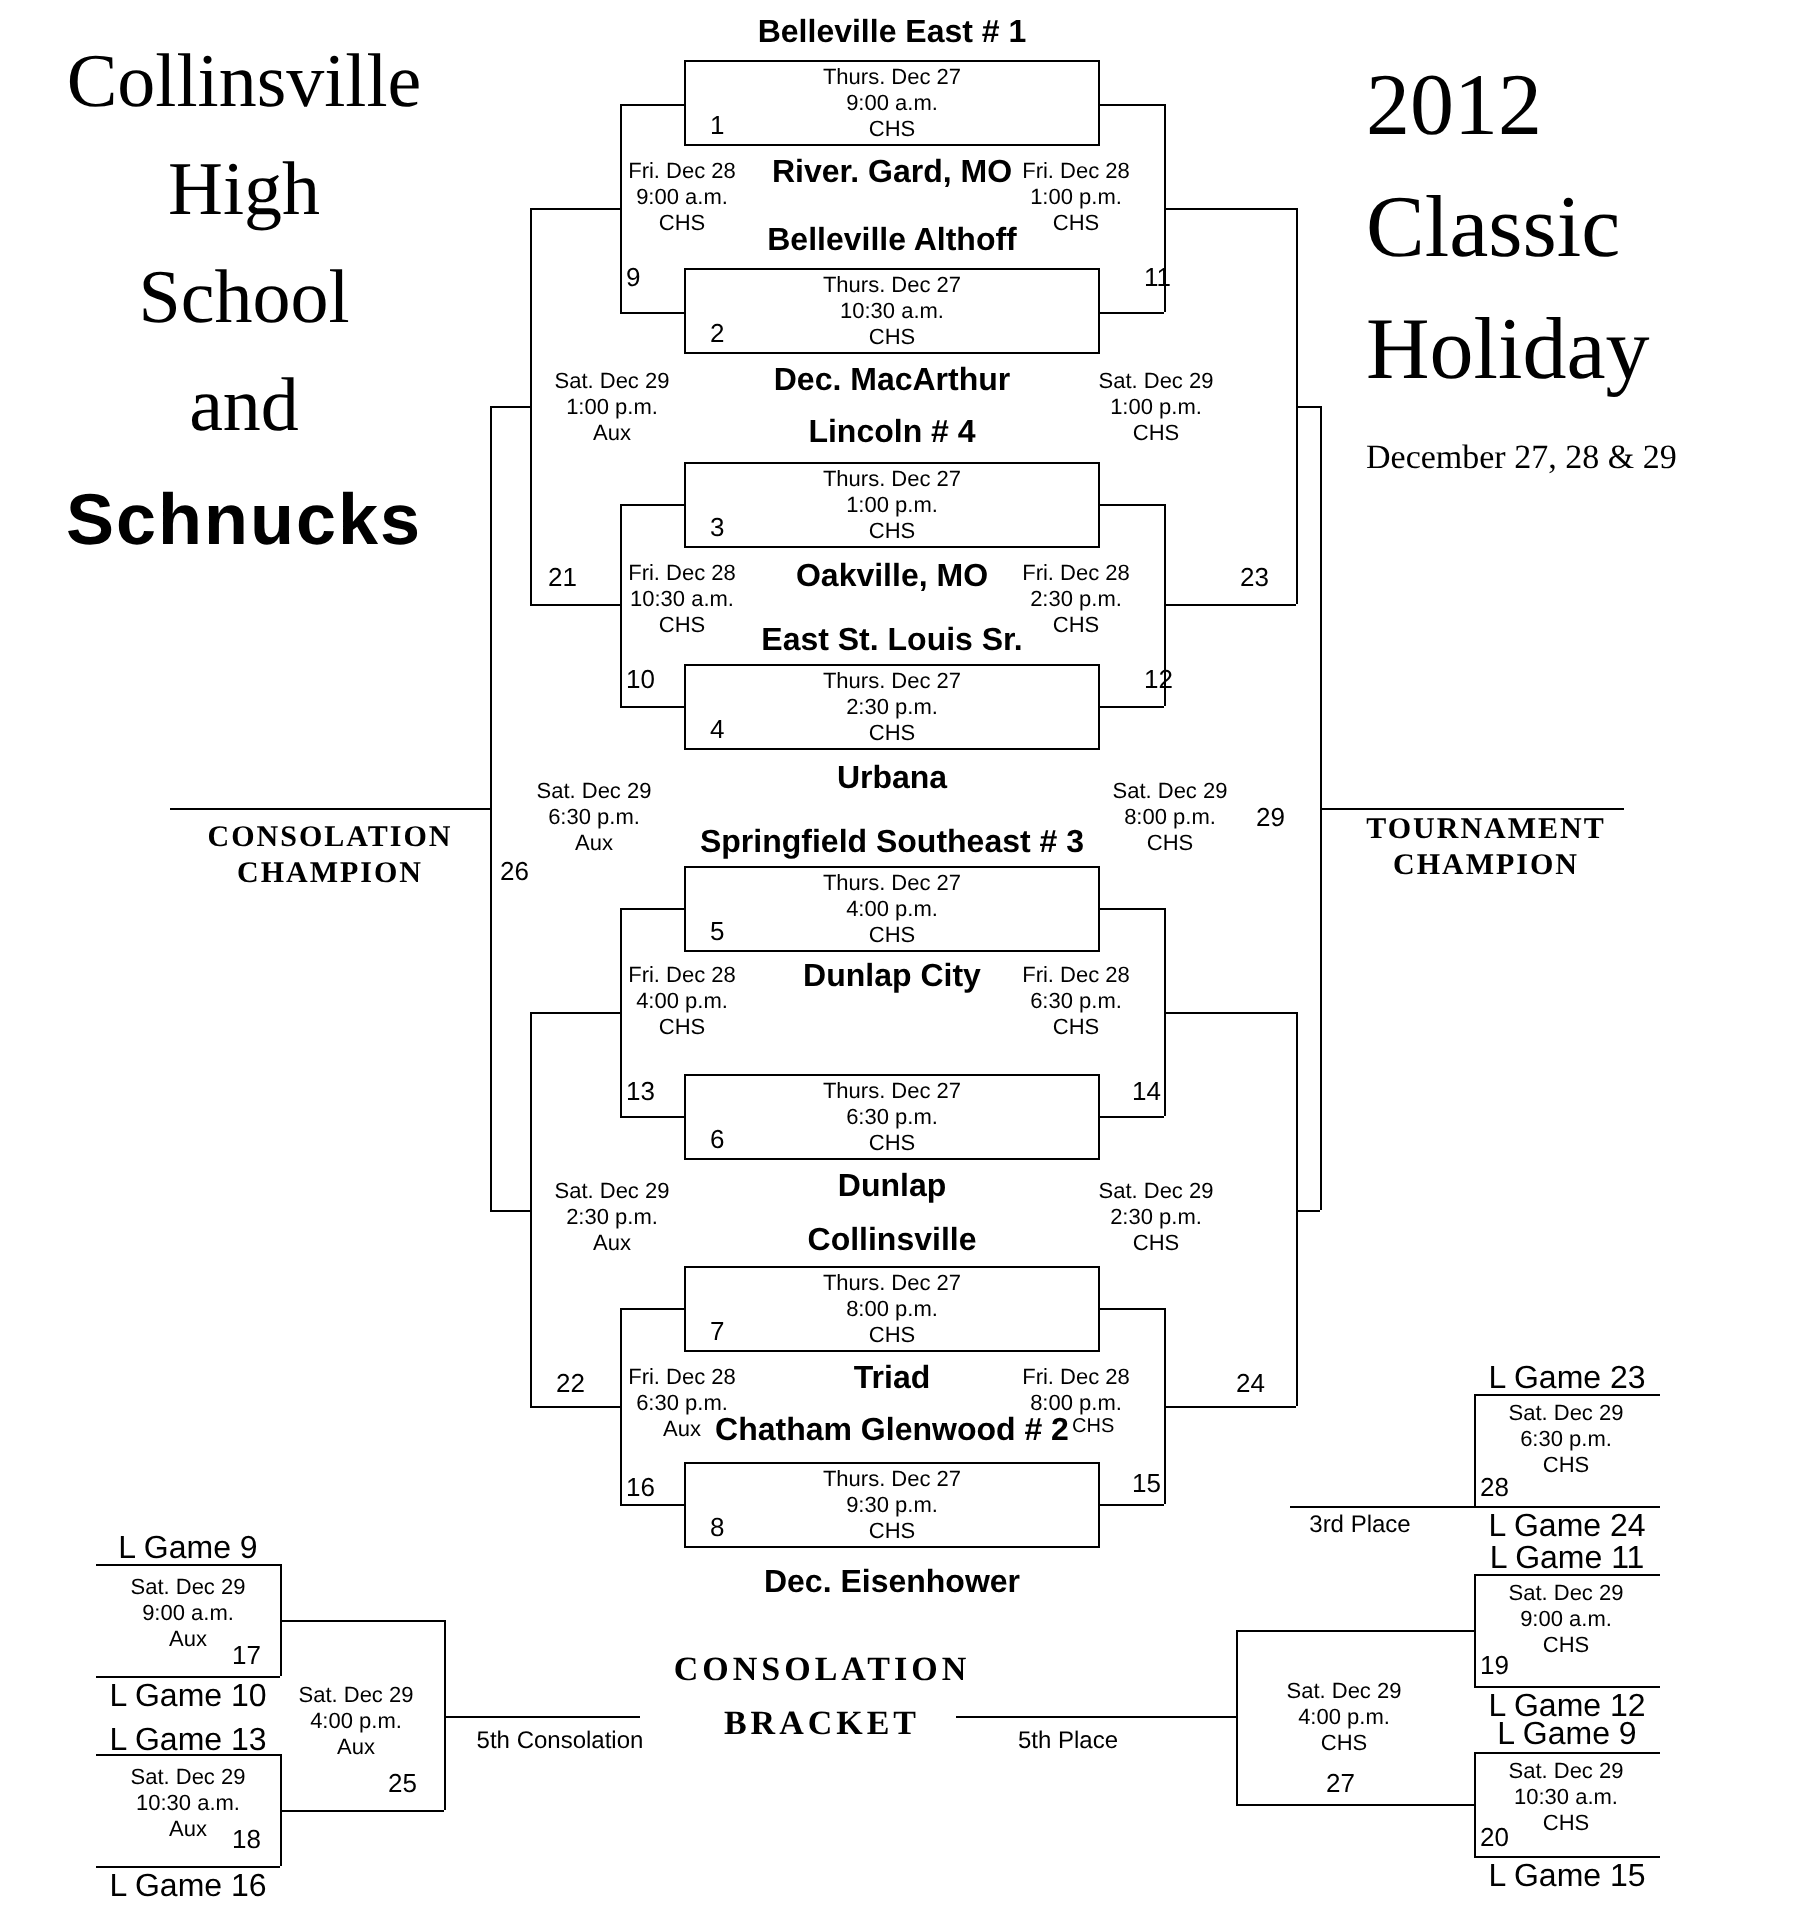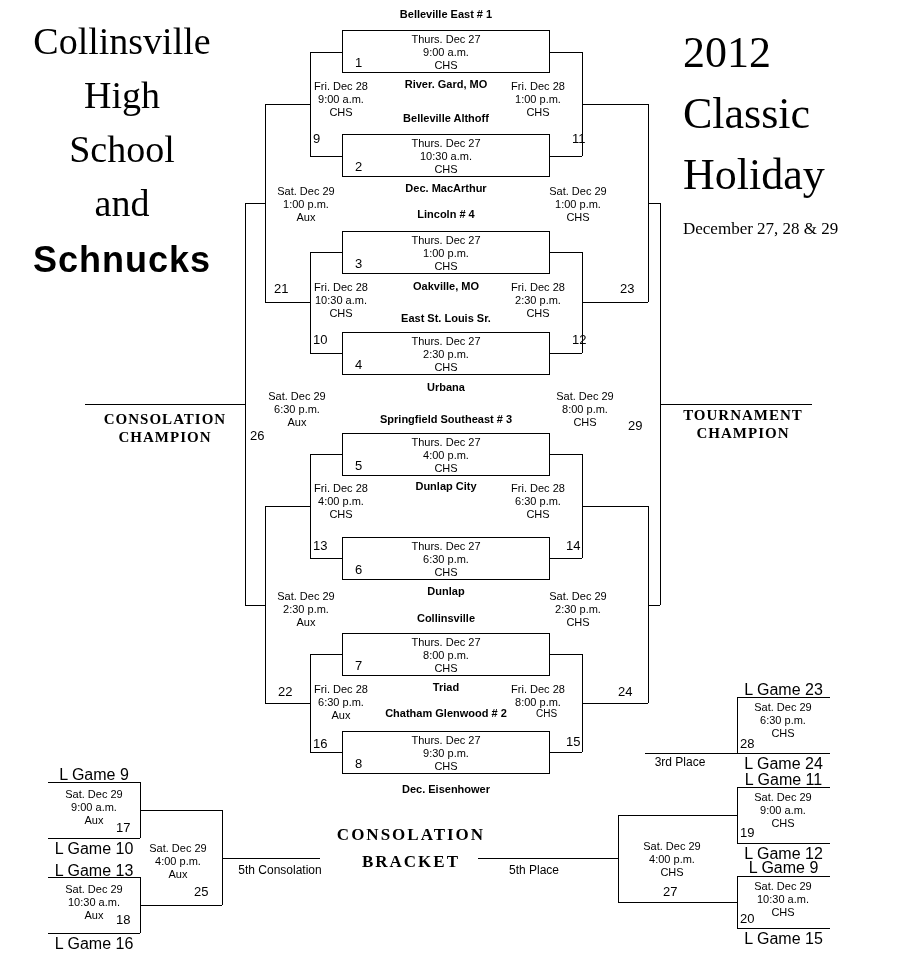--- a/index.html
+++ b/index.html
@@ -9,21 +9,21 @@
   .h { position:absolute; height:1px; background:#000; }
   .v { position:absolute; width:1px; background:#000; }
   .titleL { position:absolute; left:8px; top:14px; width:228px; text-align:center;
             font-family:"Liberation Serif",serif; font-size:38px; line-height:54px; }
   .brand { font-family:"Liberation Sans",sans-serif; font-weight:bold; font-size:36px;
            letter-spacing:1px; margin-top:3px; }
   .titleR { position:absolute; left:683px; top:22px; width:210px; text-align:left;
             font-family:"Liberation Serif",serif; font-size:44px; line-height:61px; }
   .titleR .dates { font-size:17px; line-height:20px; margin-top:14px; }
   .team { position:absolute; left:342px; width:208px; text-align:center;
-          font-weight:bold; font-size:11px; white-space:nowrap; }
+          font-weight:bold; font-size:16px; white-space:nowrap; }
   .box { position:absolute; left:342px; width:208px; height:43px; border:1px solid #000;
          text-align:center; font-size:11px; line-height:13px; padding-top:2px; }
   .box .num { position:absolute; left:12px; bottom:3px; font-size:13px; }
   .sched { position:absolute; width:70px; text-align:center; font-size:11px; line-height:13px; }
   .gn { position:absolute; font-size:13px; }
   .feed { position:absolute; text-align:center; font-size:16px; white-space:nowrap; }
   .plc { position:absolute; text-align:center; font-size:12px; white-space:nowrap; }
   .champ { position:absolute; text-align:center; font-family:"Liberation Serif",serif;
            font-weight:bold; font-size:15px; line-height:18px; letter-spacing:1px; }
   .conbrk { position:absolute; left:330px; top:821px; width:162px; text-align:center;
@@ -264,21 +264,21 @@
     <div>Aux</div>
   </div>
   <div class="sched" style="left:550px;top:390px">
     <div>Sat. Dec 29</div>
     <div>8:00 p.m.</div>
     <div>CHS</div>
   </div>
   <span class="gn" style="left:274px;top:281px">21</span>
   <span class="gn" style="left:620px;top:281px">23</span>
   <span class="gn" style="left:250px;top:428px">26</span>
-  <span class="gn" style="left:628px;top:418px">29</span>
+  <span class="gn" style="left:628px;top:401px">29</span>
   <span class="gn" style="left:278px;top:684px">22</span>
   <span class="gn" style="left:618px;top:684px">24</span>
 
   <div class="champ" style="left:85px;top:410px;width:160px">
     <div>CONSOLATION</div>
     <div>CHAMPION</div>
   </div>
   <div class="champ" style="left:668px;top:406px;width:150px">
     <div>TOURNAMENT</div>
     <div>CHAMPION</div>

